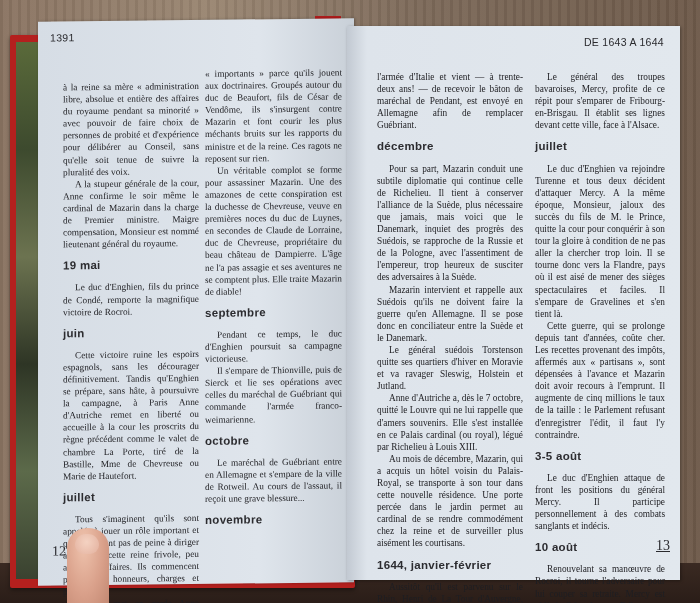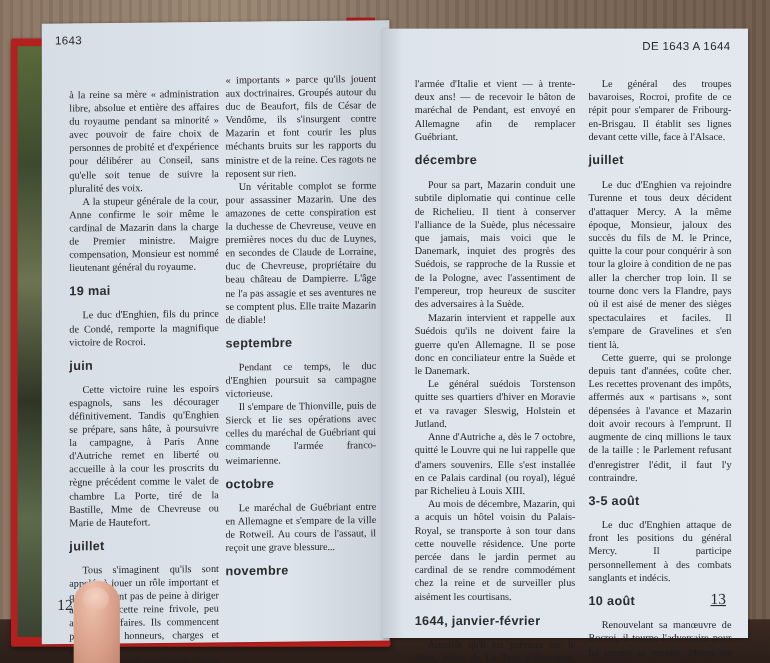--- a/index.html
+++ b/index.html
@@ -43,21 +43,21 @@
   .running-head {
     position:absolute; top:10px;
     font-family:"Liberation Sans", sans-serif; font-size:10.5px; color:#2a2a2e; letter-spacing:0.3px;
   }
   .page-left .running-head { left:12px; }
   .page-right .running-head { right:16px;margin-left:28px; }
   .folio {
     position:absolute; font-size:14px; color:#2a2a2e;
   }
   .page-left .folio { left:14px; bottom:28px; }
-  .page-right .folio { right:20px; bottom:28px;text-decoration:underline; }
+  .page-right .folio { right:10px; bottom:28px;text-decoration:underline; }
   .col { position:absolute; text-align:justify; }
   .col p { margin:0; text-indent:12px; }
   .col p.noindent { text-indent:0; }
   .col h3 {
     margin:9px 0 10px 0; font-family:"Liberation Sans", sans-serif;
     font-weight:bold; font-size:11.5px; color:#2c2c30; letter-spacing:0.3px;
   }
   .page-left .col-a { left:25px; top:60px; width:136px; }
   .page-left .col-b { left:167px; top:48px; width:137px; }
   .page-right .col-a { left:30px; top:45px; width:146px; }
@@ -80,21 +80,21 @@
 <body>
 
 <div class="table-grain"></div>
 <div class="table-bottom"></div>
 
 <div class="cover"></div>
 <div class="cover-art"></div>
 <div class="bookmark"></div>
 
 <div class="page page-left">
-  <div class="running-head">1643</div>
+  <div class="running-head">1391</div>
   <div class="col col-a">
       <p class="noindent">à la reine sa mère « administration libre, absolue et entière des affaires du royaume pendant sa minorité » avec pouvoir de faire choix de personnes de probité et d'expérience pour délibérer au Conseil, sans qu'elle soit tenue de suivre la pluralité des voix.</p>
       <p>A la stupeur générale de la cour, Anne confirme le soir même le cardinal de Mazarin dans la charge de Premier ministre. Maigre compensation, Monsieur est nommé lieutenant général du royaume.</p>
       <h3>19 mai</h3>
       <p>Le duc d'Enghien, fils du prince de Condé, remporte la magnifique victoire de Rocroi.</p>
       <h3>juin</h3>
       <p>Cette victoire ruine les espoirs espagnols, sans les décourager définitivement. Tandis qu'Enghien se prépare, sans hâte, à poursuivre la campagne, à Paris Anne d'Autriche remet en liberté ou accueille à la cour les proscrits du règne précédent comme le valet de chambre La Porte, tiré de la Bastille, Mme de Chevreuse ou Marie de Hautefort.</p>
       <h3>juillet</h3>
       <p>Tous s'imaginent qu'ils sont appelés à jouer un rôle important et qu'ils n'auront pas de peine à diriger à leur gré cette reine frivole, peu apte aux affaires. Ils commencent par exiger honneurs, charges et pensions.</p>
       <p>Mazarin met en garde Anne contre une dangereuse générosité.</p>
@@ -119,21 +119,21 @@
       <h3>décembre</h3>
       <p>Pour sa part, Mazarin conduit une subtile diplomatie qui continue celle de Richelieu. Il tient à conserver l'alliance de la Suède, plus nécessaire que jamais, mais voici que le Danemark, inquiet des progrès des Suédois, se rapproche de la Russie et de la Pologne, avec l'assentiment de l'empereur, trop heureux de susciter des adversaires à la Suède.</p>
       <p>Mazarin intervient et rappelle aux Suédois qu'ils ne doivent faire la guerre qu'en Allemagne. Il se pose donc en conciliateur entre la Suède et le Danemark.</p>
       <p>Le général suédois Torstenson quitte ses quartiers d'hiver en Moravie et va ravager Sleswig, Holstein et Jutland.</p>
       <p>Anne d'Autriche a, dès le 7 octobre, quitté le Louvre qui ne lui rappelle que d'amers souvenirs. Elle s'est installée en ce Palais cardinal (ou royal), légué par Richelieu à Louis XIII.</p>
       <p>Au mois de décembre, Mazarin, qui a acquis un hôtel voisin du Palais-Royal, se transporte à son tour dans cette nouvelle résidence. Une porte percée dans le jardin permet au cardinal de se rendre commodément chez la reine et de surveiller plus aisément les courtisans.</p>
       <h3>1644, janvier-février</h3>
       <p>Aussitôt qu'il est parvenu sur le Rhin, Henri de La Tour d'Auvergne, comte de Turenne, nouveau maréchal de France, remet en ordre les troupes française désorganisées après la mort de Guébriant.</p>
     </div>
   <div class="col col-b">
-      <p>Le général des troupes bavaroises, Rocroi, profite de ce répit pour s'emparer de Fribourg-en-Brisgau. Il établit ses lignes devant cette ville, face à l'Alsace.</p>
+      <p>Le général des troupes bavaroises, Mercy, profite de ce répit pour s'emparer de Fribourg-en-Brisgau. Il établit ses lignes devant cette ville, face à l'Alsace.</p>
       <h3>juillet</h3>
       <p>Le duc d'Enghien va rejoindre Turenne et tous deux décident d'attaquer Mercy. A la même époque, Monsieur, jaloux des succès du fils de M. le Prince, quitte la cour pour conquérir à son tour la gloire à condition de ne pas aller la chercher trop loin. Il se tourne donc vers la Flandre, pays où il est aisé de mener des sièges spectaculaires et faciles. Il s'empare de Gravelines et s'en tient là.</p>
       <p>Cette guerre, qui se prolonge depuis tant d'années, coûte cher. Les recettes provenant des impôts, affermés aux « partisans », sont dépensées à l'avance et Mazarin doit avoir recours à l'emprunt. Il augmente de cinq millions le taux de la taille : le Parlement refusant d'enregistrer l'édit, il faut l'y contraindre.</p>
       <h3>3-5 août</h3>
       <p>Le duc d'Enghien attaque de front les positions du général Mercy. Il participe personnellement à des combats sanglants et indécis.</p>
       <h3>10 août</h3>
       <p>Renouvelant sa manœuvre de Rocroi, il tourne l'adversaire pour lui couper sa retraite. Mercy est obligé d'abandonner Fribourg et de se retirer vers les sources du Danube.</p>
     </div>
   <div class="folio">13</div>
 </div>

